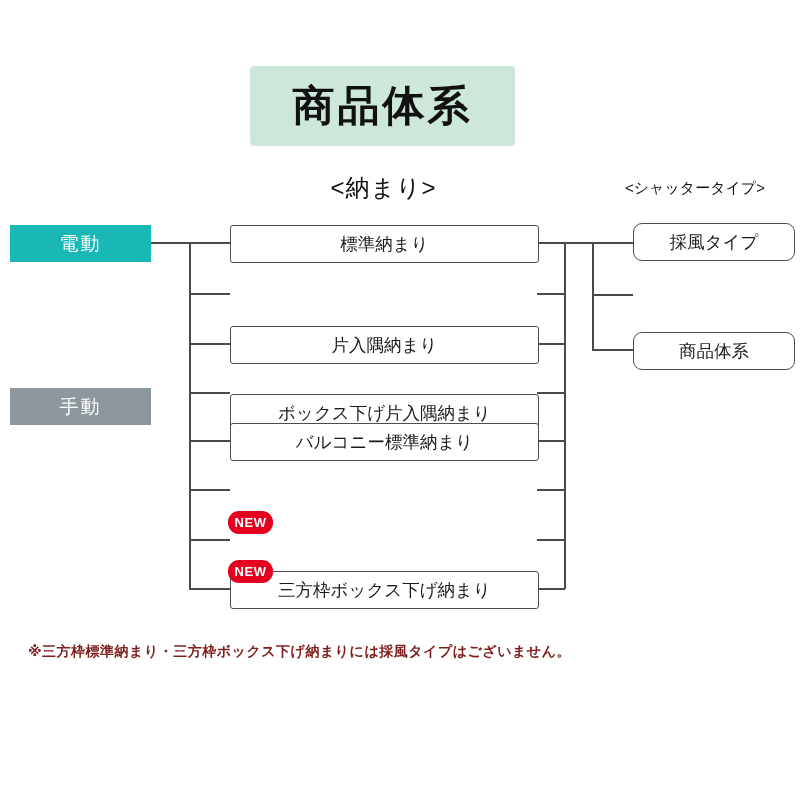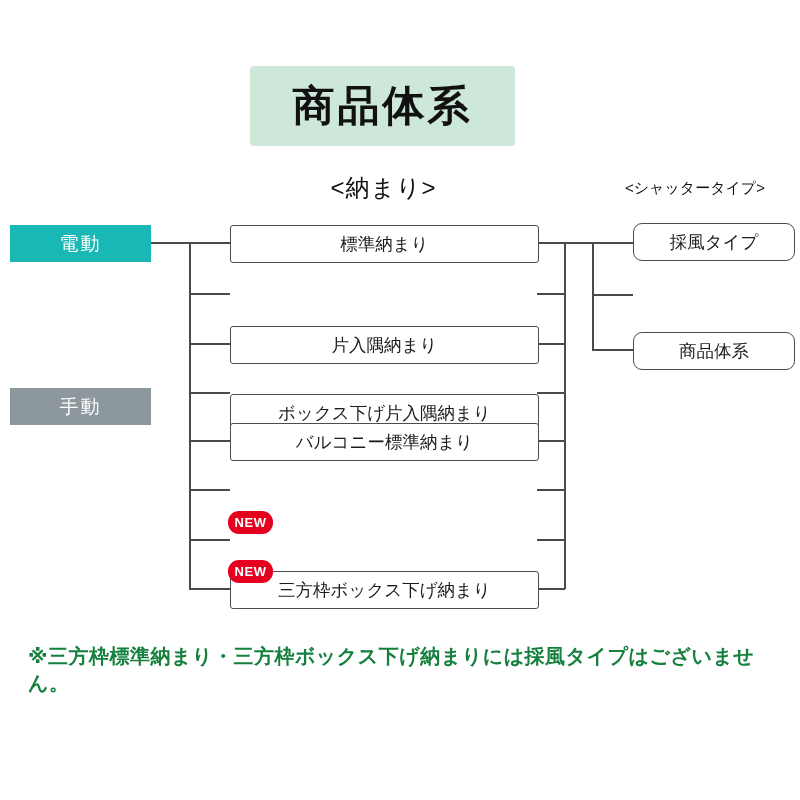--- a/index.html
+++ b/index.html
@@ -50,21 +50,21 @@
     display:flex;align-items:center;justify-content:center;z-index:3;
   }
   .b7{top:511px}.b8{top:560px}
   
   .line{position:absolute;background:#4a4a4a;z-index:1;}
   .h{height:1.5px}
   .v{width:1.5px}
   
   .footnote{
     position:absolute;left:28px;top:643px;width:760px;
-    font-size:20px;font-weight:bold;color:#15803d;letter-spacing:.5px;
+    font-size:14px;font-weight:bold;color:#7f1d1d;letter-spacing:.5px;
   }
 </style>
 </head>
 <body>
 
 <div class="canvas">
 
   <div class="title-box">商品体系</div>
 
   <div class="col-header hdr-nakamari">&lt;納まり&gt;</div>

